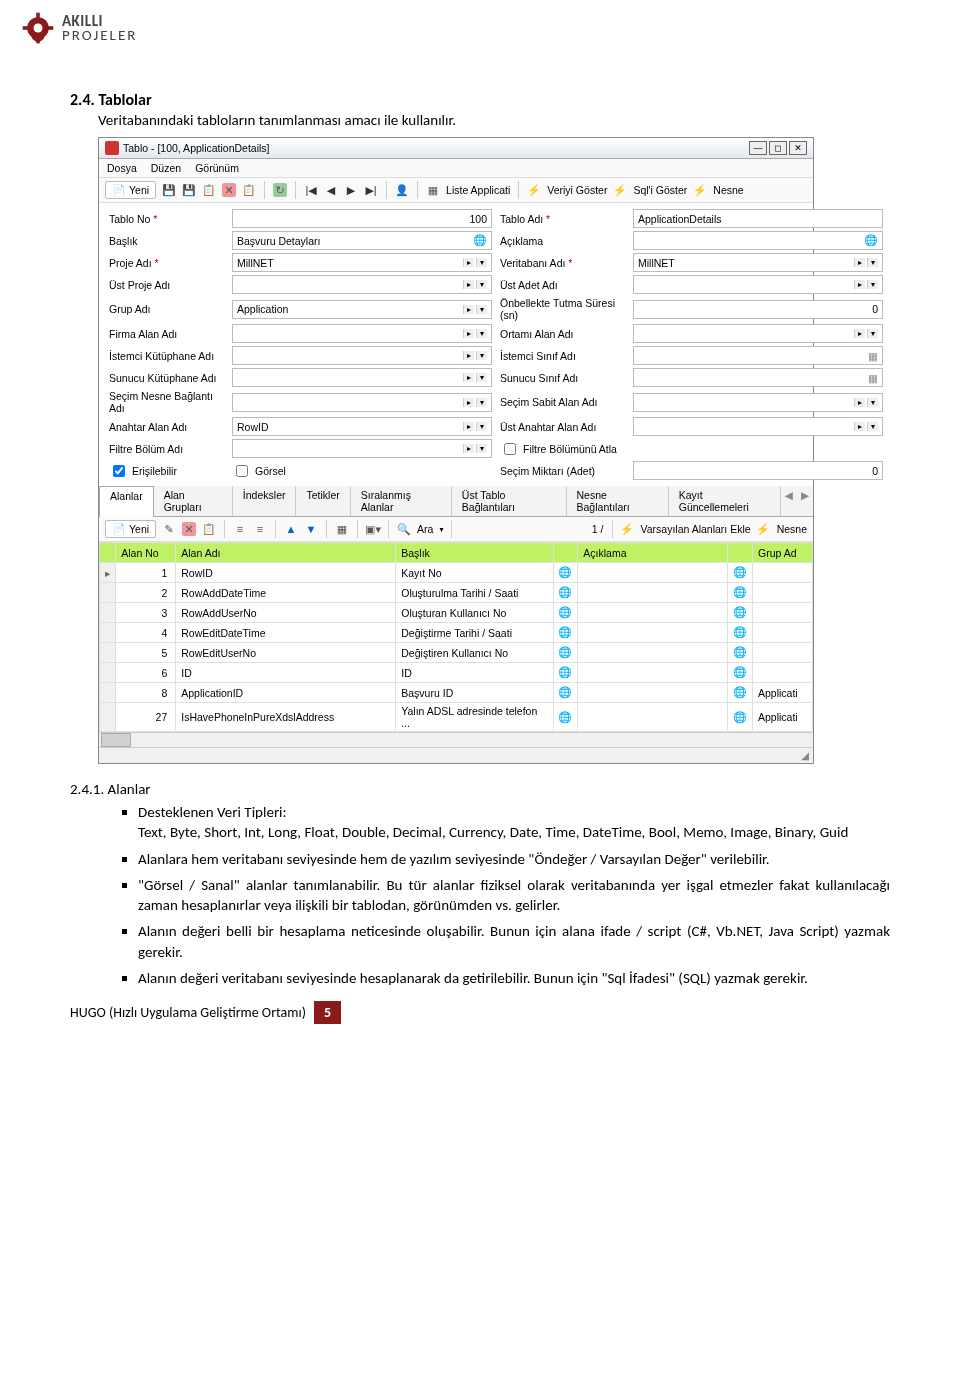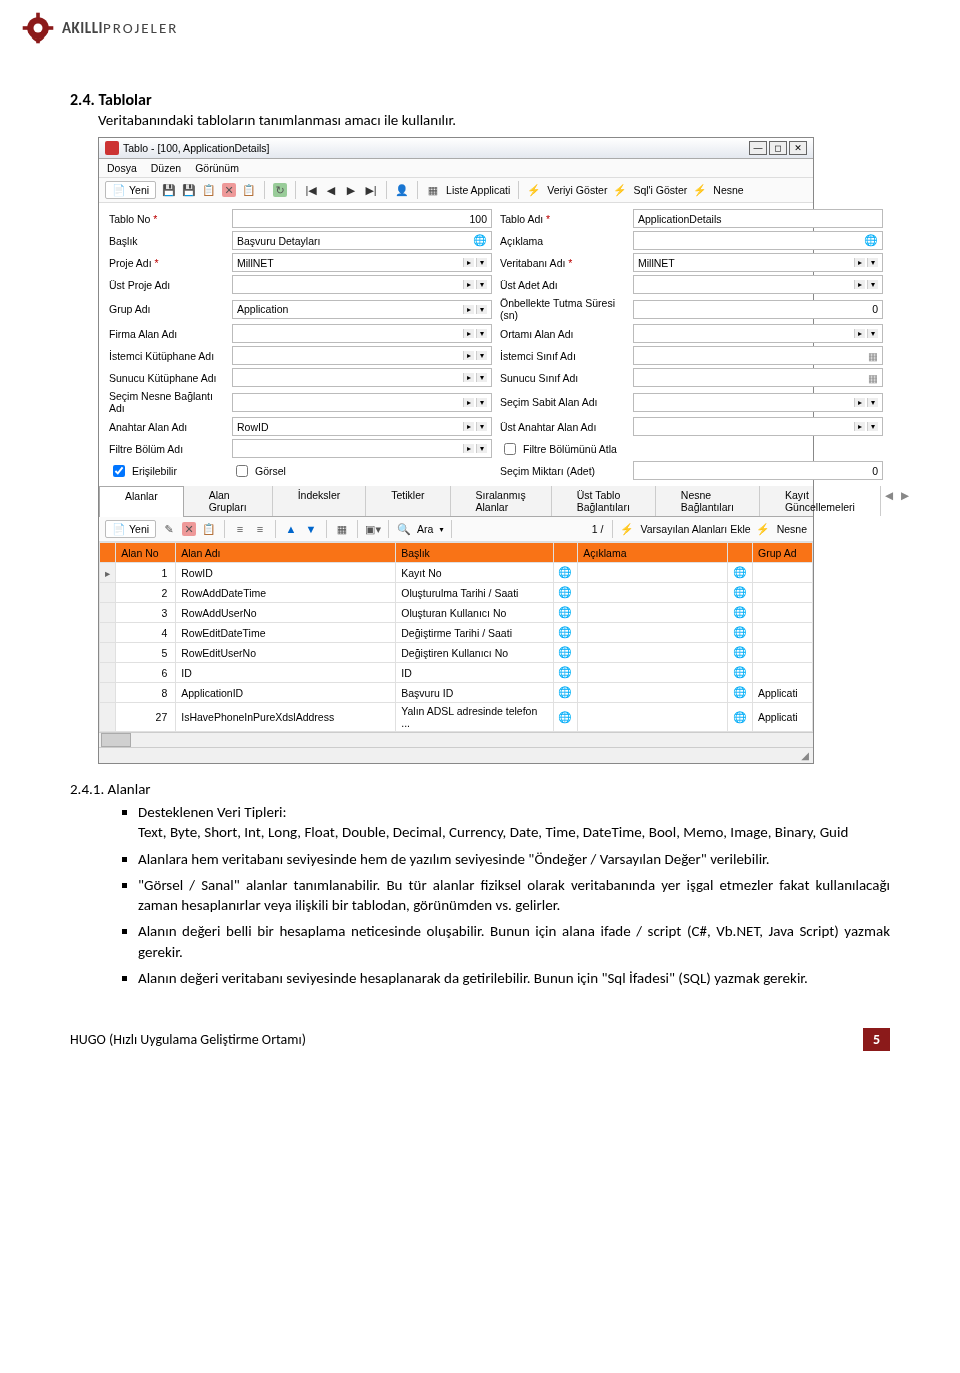--- a/index.html
+++ b/index.html
@@ -1,20 +1,20 @@
 <!DOCTYPE html>
 <html><head>
 <meta charset="utf-8">
 <style>
   * { box-sizing: border-box; }
   body { margin: 0; font-family: Calibri, Arial, sans-serif; background: #fff; color: #000; width: 960px; }
   .page { padding: 60px 70px 30px 70px; position: relative; }
   .logo-header { position: absolute; top: 10px; left: 20px; display: flex; align-items: center; }
   .logo-gear { width: 36px; height: 36px; margin-right: 6px; }
-  .logo-text { display: flex; flex-direction: row; line-height: 0.95; }
+  .logo-text { display: flex; flex-direction: column; line-height: 0.95; }
   .logo-top { font-weight: bold; font-size: 15px; letter-spacing: 0.5px; color: #444; }
   .logo-bot { font-size: 15px; letter-spacing: 2px; color: #444; }
   h3.section { font-size: 16px; font-weight: bold; margin: 30px 0 2px 0; }
   h3.subsection { font-size: 15px; font-weight: normal; margin: 16px 0 4px 0; }
   p.intro { margin: 2px 0 8px 28px; font-size: 15px; }
   ul.bullets { margin: 4px 0 0 68px; padding: 0; font-size: 15px; }
   ul.bullets > li { list-style: square; margin-bottom: 6px; line-height: 1.35; text-align: justify; }
   .screenshot { border: 1px solid #888; margin: 6px 0 10px 28px; width: 716px; font-family: Tahoma, sans-serif; font-size: 10.5px; color: #000; background: #fff; }
   .ss-titlebar { background: linear-gradient(#fff, #e4e8ef); border-bottom: 1px solid #aaa; padding: 3px 6px; display: flex; align-items: center; justify-content: space-between; }
   .ss-title-left { display: flex; align-items: center; gap: 4px; }
@@ -34,34 +34,34 @@
   .ss-form { display: grid; grid-template-columns: 115px 260px 125px 250px; gap: 3px 8px; padding: 6px 10px; align-items: center; background:#fff; }
   .ss-form label { font-size: 10.5px; }
   .ss-form .req::after { content: " *"; color: #b00; }
   .ss-form .inp { border: 1px solid #bbb; background: #fff; height: 19px; padding: 0 4px; display: flex; align-items: center; justify-content: space-between; font-size: 10.5px; }
   .ss-form .inp .globe { color: #1a6fb8; font-size: 11px; }
   .ss-form .inp .dd { display:flex; gap:2px; }
   .ss-form .inp .dd span { background:#eee; border-left:1px solid #ccc; padding:0 3px; font-size:8px; }
   .ss-check { display: flex; align-items: center; gap: 4px; }
   .ss-check input { width:12px; height:12px; }
   .ss-tabs { display: flex; border-bottom: 1px solid #aaa; background:#f3f3f3; font-size:10.5px; }
-  .ss-tabs .tab { padding: 3px 25px; border-right: 1px solid #ccc; }
+  .ss-tabs .tab { padding: 3px 10px; border-right: 1px solid #ccc; }
   .ss-tabs .tab.active { background: #fff; border-top: 1px solid #aaa; border-left:1px solid #aaa; border-right:1px solid #aaa; margin-bottom:-1px; }
   .ss-tabs .tabnav { margin-left:auto; padding:3px 4px; color:#888; }
   .ss-subtool { padding: 3px 6px; border-bottom: 1px solid #ddd; display: flex; align-items: center; gap: 6px; background:#fafafa; }
   .ss-grid { width: 100%; border-collapse: collapse; font-size: 10.5px; }
   .ss-grid th, .ss-grid td { border: 1px solid #e0e0e0; padding: 2px 5px; text-align: left; height: 20px; }
-  .ss-grid th { background: #f97316; font-weight: normal; }
+  .ss-grid th { background: #bef264; font-weight: normal; }
   .ss-grid .num { text-align: right; padding-right: 8px; }
   .ss-grid .globe { color: #1a6fb8; font-size: 11px; text-align:center; }
   .ss-grid tr td:first-child { width:14px; background:#f0f0f0; text-align:center; color:#666; }
   .ss-scrollbar { height: 15px; background: #f0f0f0; border-top: 1px solid #ccc; display:flex; }
   .ss-scrollbar .thumb { width: 30px; background: #d0d0d0; border:1px solid #aaa; margin-left:2px; }
   .ss-statusbar { height: 16px; background: #f0f0f0; border-top: 1px solid #ccc; display:flex; justify-content:flex-end; padding-right:4px; align-items:center; color:#888; font-size:10px; }
-  .footer { display: flex; justify-content: space-between; align-items: center; gap: 8px; margin-top: 40px; font-size: 14px; }
+  .footer { display: flex; justify-content: flex-start; align-items: center; gap: 8px; margin-top: 13px; font-size: 14px; }
   .footer .pnum { background: #8b1a1a; color: #fff; padding: 3px 10px; font-weight: bold; }
 </style>
 </head>
 <body>
 
 <div class="page">
 
   <div class="logo-header">
     <svg class="logo-gear" viewBox="0 0 40 40">
       <circle cx="20" cy="20" r="12" fill="#8b1a1a"></circle>

